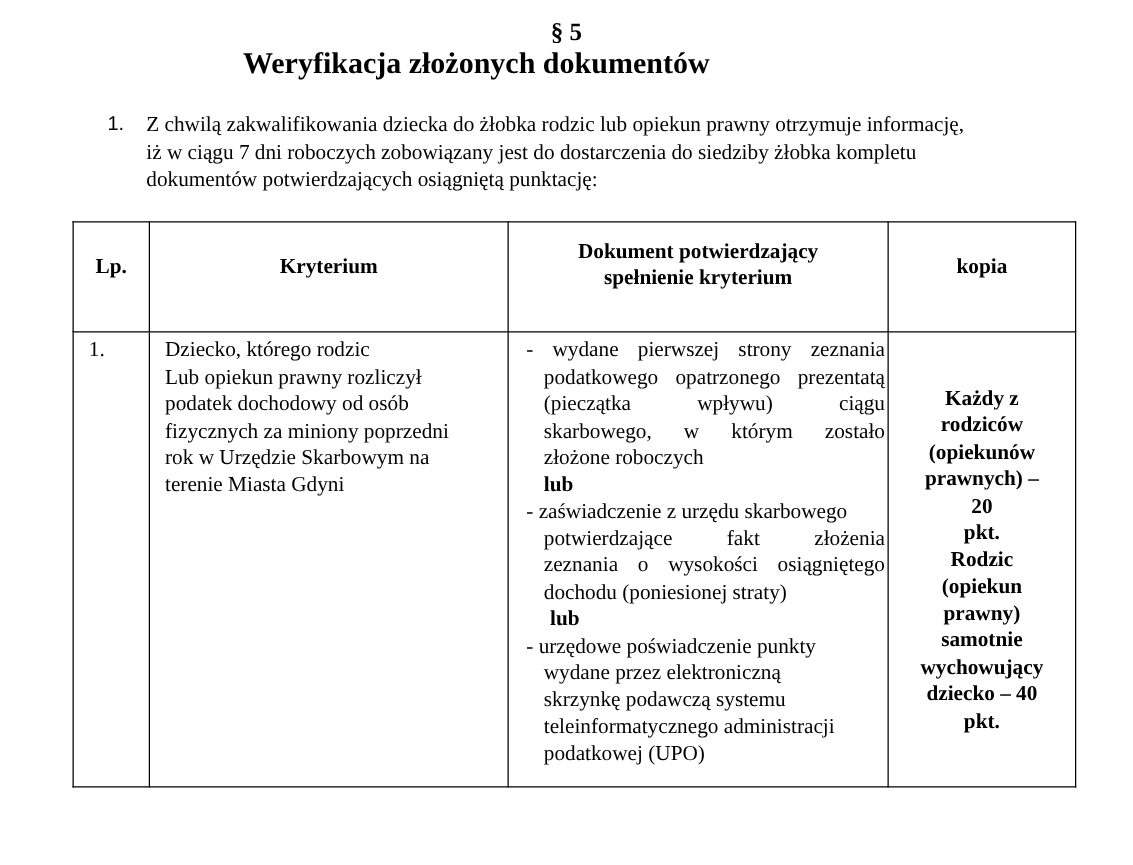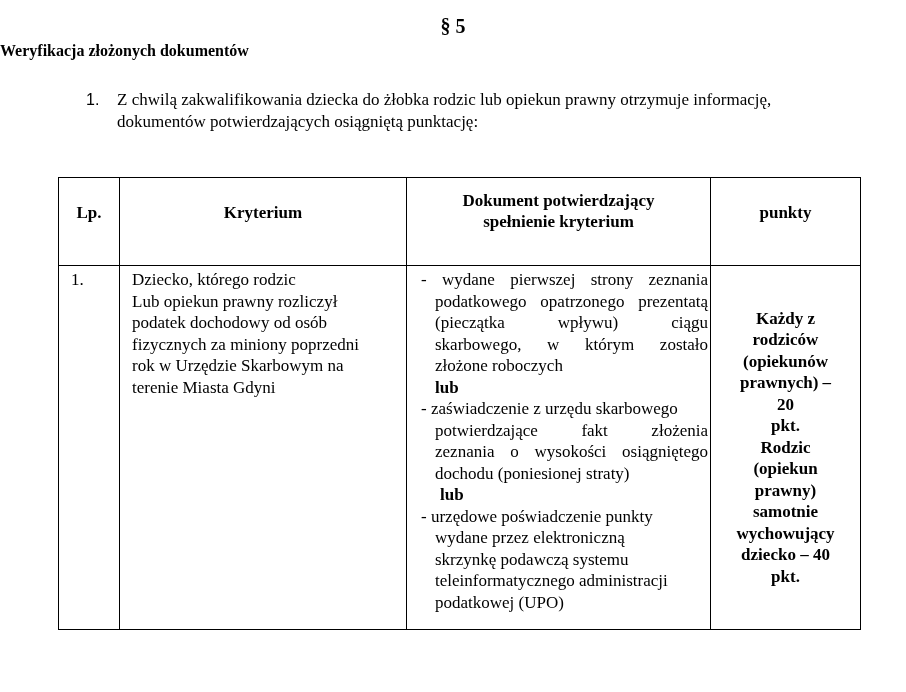--- a/index.html
+++ b/index.html
@@ -23,22 +23,23 @@
       text-align: center;
       font-weight: bold;
       font-size: 20px;
       line-height: 24px;
     }
     .section-title {
       position: absolute;
       top: 38px;
       left: 0;
       width: 762px;
-      font-weight: bold;
-      font-size: 16px;
+      text-align: center;
+      font-weight: bold;
+      font-size: 24px;
       line-height: 26px;
     }
     .paragraph {
       position: absolute;
       top: 89px;
       left: 86px;
       width: 726px;
       font-size: 17px;
       line-height: 22px;
     }
@@ -125,20 +126,21 @@
 </head>
 <body>
 
 <div class="section-number">§ 5</div>
 <div class="section-title">Weryfikacja złożonych dokumentów</div>
 
 <div class="paragraph">
   <span class="para-num">1.</span>
   <div class="para-text">
     <span class="line">Z chwilą zakwalifikowania dziecka do żłobka rodzic lub opiekun prawny otrzymuje informację,</span>
+    <span class="line">iż w ciągu 7 dni roboczych zobowiązany jest do dostarczenia do siedziby żłobka kompletu</span>
     <span class="line">dokumentów potwierdzających osiągniętą punktację:</span>
   </div>
 </div>
 
 <table class="criteria">
   <colgroup>
     <col class="col-lp">
     <col class="col-crit">
     <col class="col-doc">
     <col class="col-pts">
@@ -151,21 +153,21 @@
       <th>
         <div class="th-inner">Kryterium</div>
       </th>
       <th>
         <div class="th-inner two-line">
           <span class="line">Dokument potwierdzający</span>
           <span class="line">spełnienie kryterium</span>
         </div>
       </th>
       <th>
-        <div class="th-inner">punkty</div>
+        <div class="th-inner">kopia</div>
       </th>
     </tr>
   </thead>
   <tbody>
     <tr>
       <td class="cell-lp">1.</td>
       <td class="cell-crit">
         <span class="line">Dziecko, którego rodzic</span>
         <span class="line">Lub opiekun prawny rozliczył</span>
         <span class="line">podatek dochodowy od osób</span>

